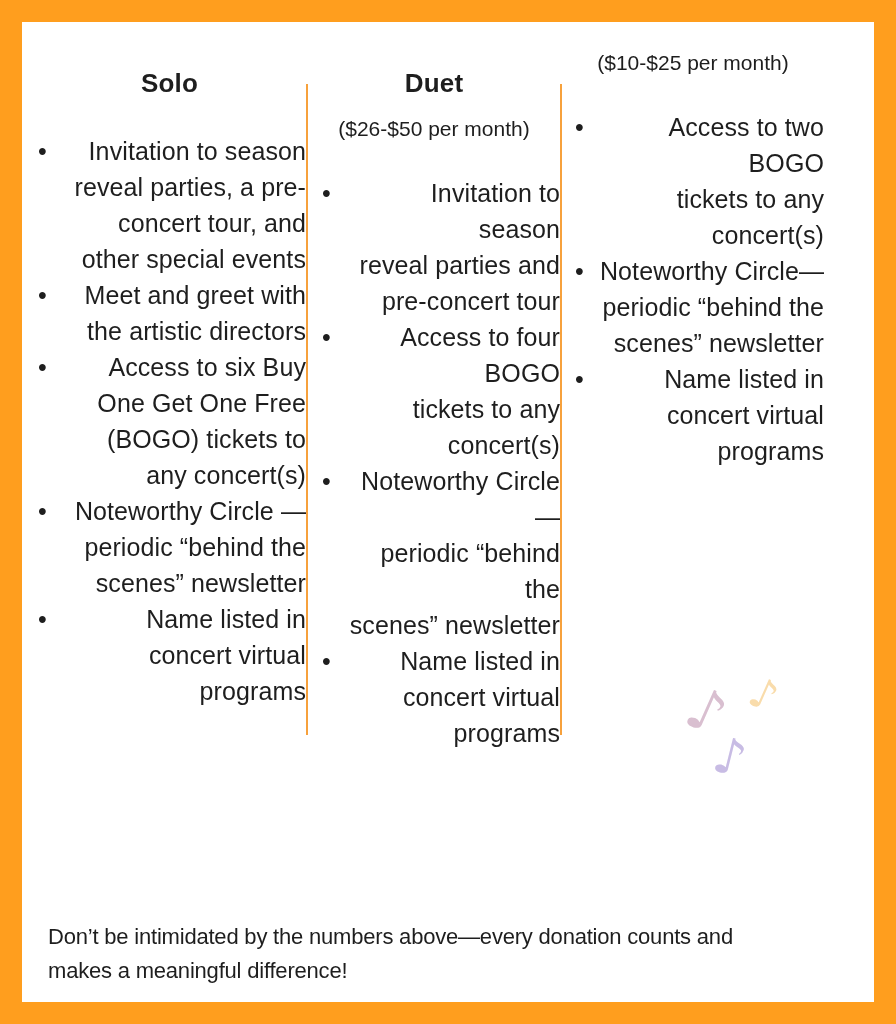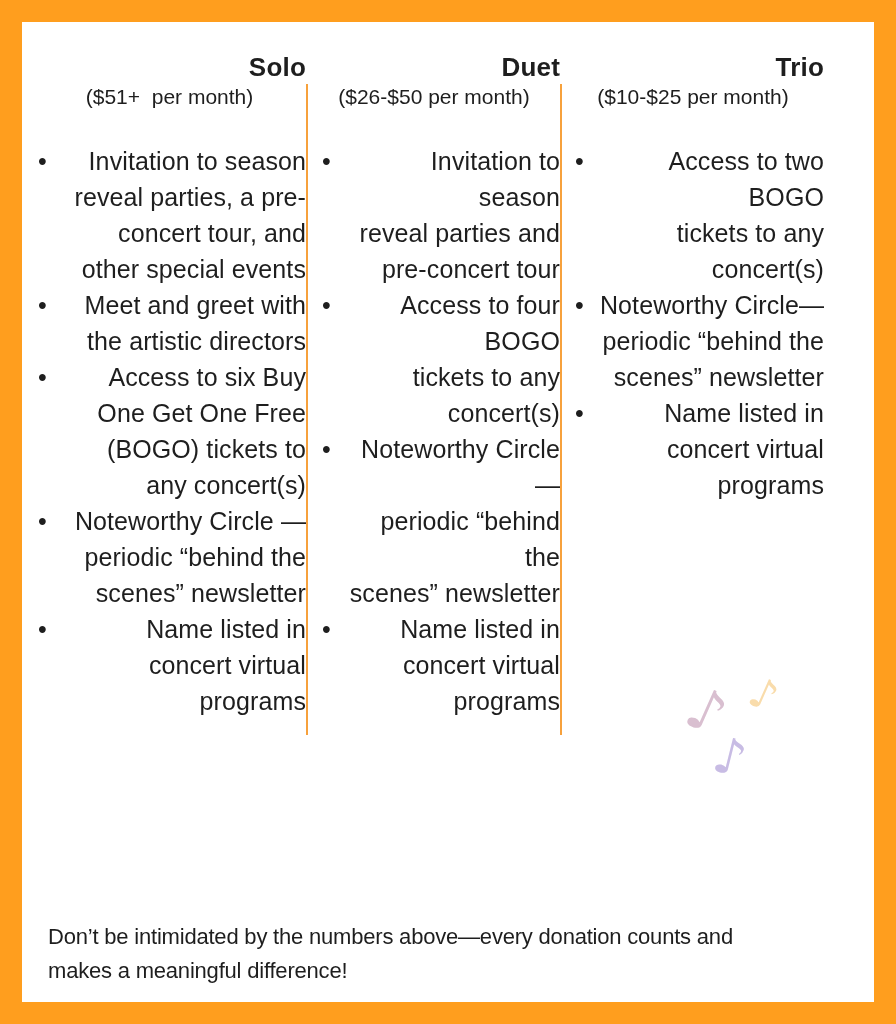--- a/index.html
+++ b/index.html
@@ -17,25 +17,25 @@
     position:absolute;
     left:11px; top:28px;
     display:flex;
     align-items:flex-start;
   }
   .col{box-sizing:border-box;}
   .col-0{width:273px;}
   .col-1{width:252px;}
   .col-2{width:262px;}
   .tier-name{
-    margin:0;
+    margin:16px;
     font-size:26px;
     font-weight:bold;
     line-height:34px;
-    text-align:right;
+    text-align:center;
     letter-spacing:0.2px;
   }
   .tier-price{
     margin:0;
     font-size:21px;
     line-height:26px;
     text-align:center;
     white-space:pre;
   }
   .vr{
@@ -122,21 +122,20 @@
 </style>
 </head>
 <body>
 
 <div class="page">
 
   <div class="columns">
 
     <div class="col col-0">
       <h2 class="tier-name">Solo</h2>
-      <p class="tier-price">($51+  per month)</p>
       <ul class="benefits">
           <li>Invitation to season
 reveal parties, a pre-
 concert tour, and
 other special events</li>
           <li>Meet and greet with
 the artistic directors</li>
           <li>Access to six Buy
 One Get One Free
 (BOGO) tickets to
@@ -167,21 +166,20 @@
 scenes” newsletter</li>
           <li>Name listed in
 concert virtual
 programs</li>
         </ul>
     </div>
 
     <div class="vr"></div>
 
     <div class="col col-2">
-      <h2 class="tier-name">Trio</h2>
       <p class="tier-price">($10-$25 per month)</p>
       <ul class="benefits">
           <li>Access to two BOGO
 tickets to any
 concert(s)</li>
           <li>Noteworthy Circle—
 periodic “behind the
 scenes” newsletter</li>
           <li>Name listed in
 concert virtual

